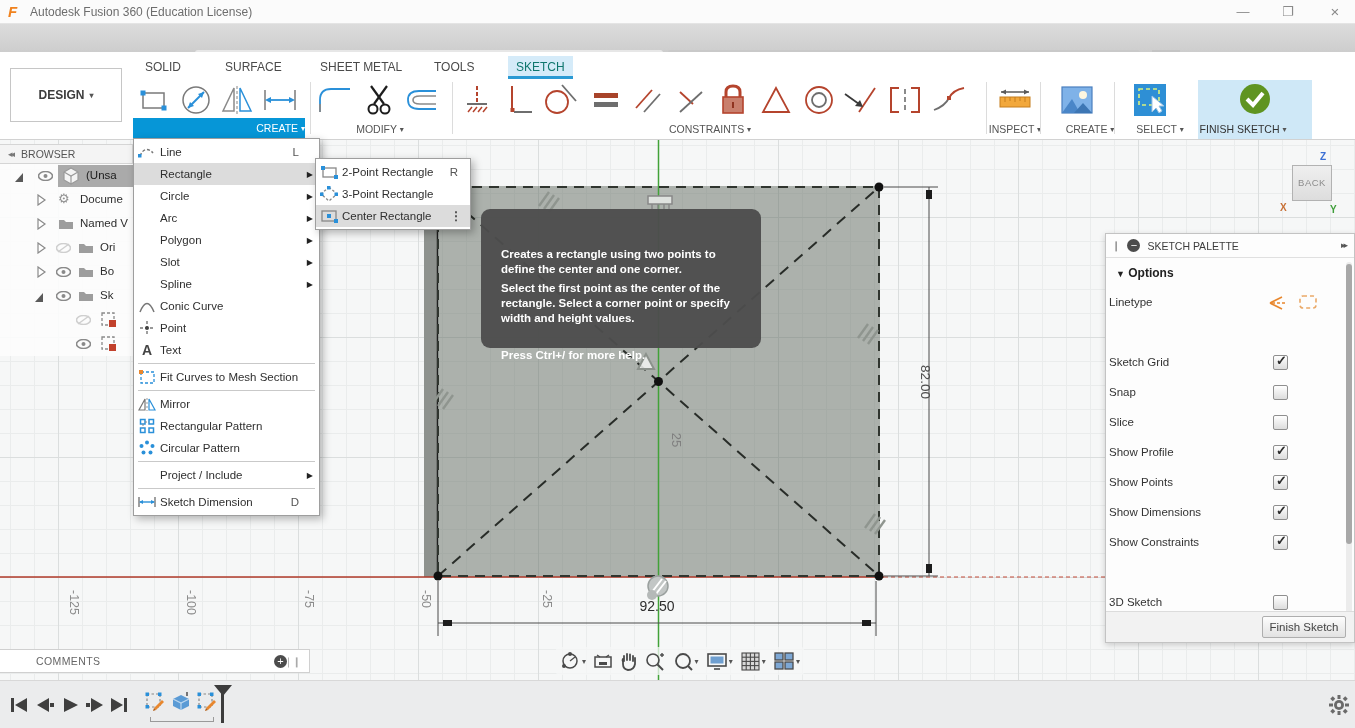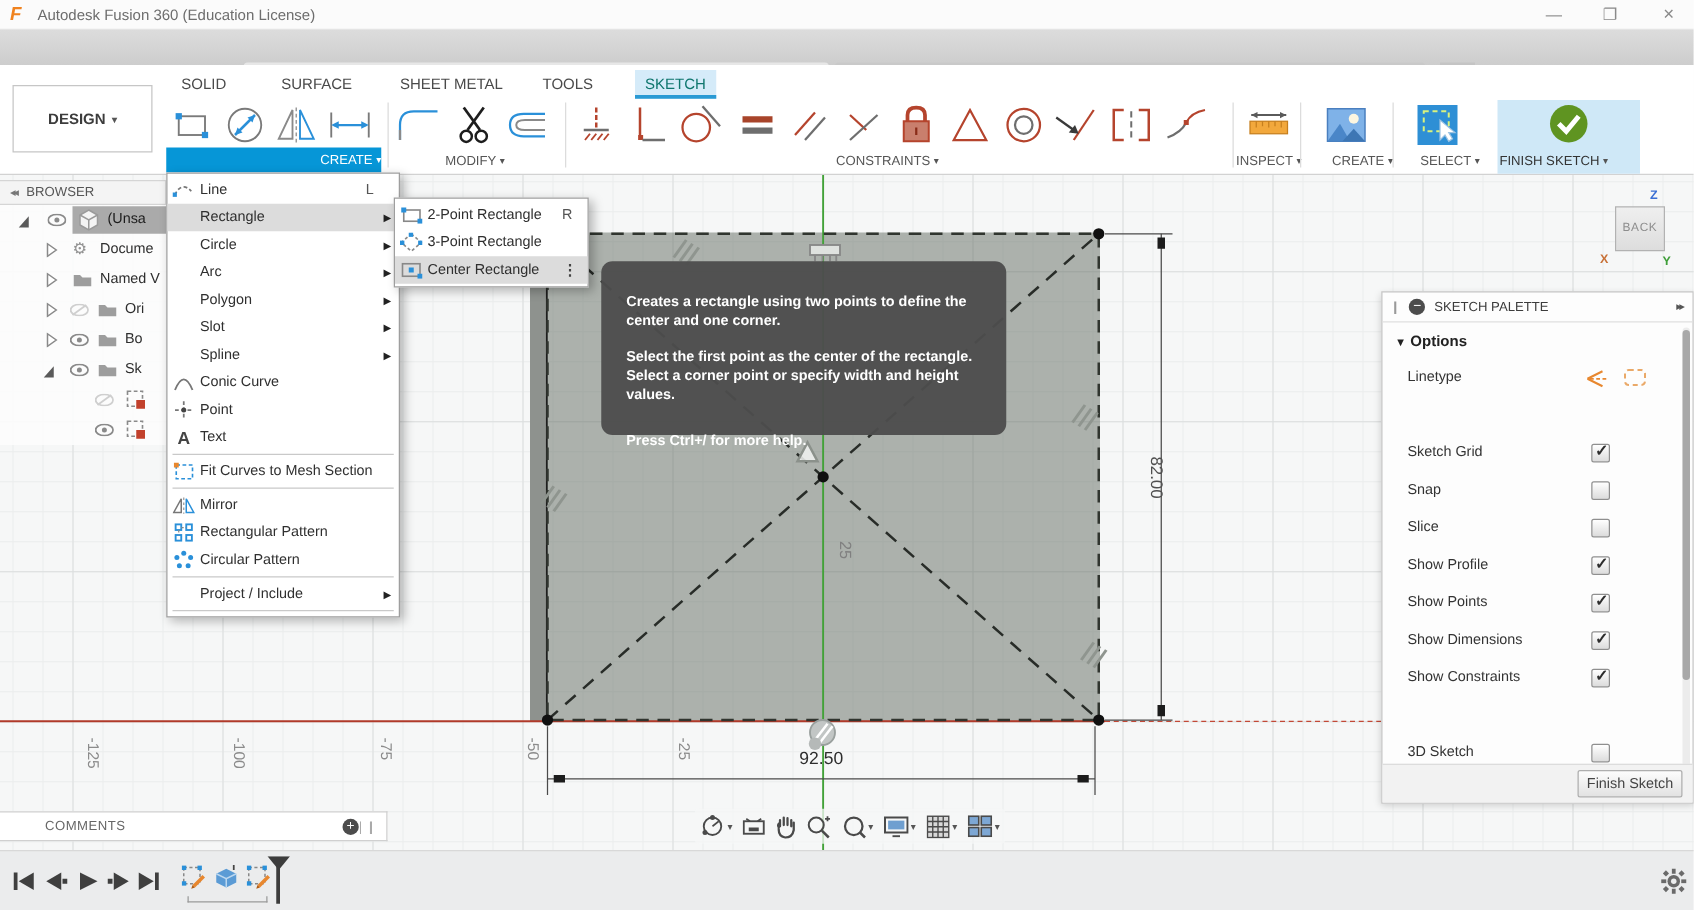--- a/index.html
+++ b/index.html
@@ -64,33 +64,33 @@
   .mshort{position:absolute;right:20px;font-size:11.5px;color:#555}
   .marrow{position:absolute;right:6px;font-size:8px;color:#222}
   .msep{height:1px;background:#c9c9c9;margin:2px 4px}
 
   
   #rect-submenu{left:315px;top:158px;width:156px;background:#fff;border:1px solid #9e9e9e;box-shadow:3px 3px 8px rgba(0,0,0,.28);z-index:55;padding:2px 0}
   #rect-submenu .mrow{height:22px}
   .mdots{position:absolute;right:8px;color:#444;font-size:12px;font-weight:bold}
 
   
-  #tooltip{left:481px;top:209px;width:324px;height:139px;background:rgba(77,77,77,.96);border-radius:9px;z-index:60;color:#fff;font-weight:bold;font-size:11.5px;line-height:1.3;padding:26px 20px 0 20px}
+  #tooltip{left:481px;top:209px;width:280px;height:139px;background:rgba(77,77,77,.96);border-radius:9px;z-index:60;color:#fff;font-weight:bold;font-size:11.5px;line-height:1.3;padding:38px 20px 0 20px}
   #tooltip p{margin:0}
-  #tooltip .gap1{margin-top:14px}
+  #tooltip .gap1{margin-top:4px}
   #tooltip .gap2{margin-top:22px}
 
   
   #palette{left:1105px;top:233px;width:250px;height:410px;background:#fdfdfd;border:1px solid #c3c3c3;box-shadow:0 2px 6px rgba(0,0,0,.18);z-index:20}
   #palette-header{height:24px;border-bottom:1px solid #e0e0e0;display:flex;align-items:center;gap:7px;padding-left:6px;color:#3c3c3c;font-size:10.5px}
   .minus-circle{width:13px;height:13px;border-radius:50%;background:#4c4c4c;color:#fff;font-size:11px;line-height:12px;text-align:center}
   #palette-collapse{position:absolute;right:8px;top:6px;color:#555;font-size:9px;letter-spacing:-2px}
   #opt-header{position:absolute;left:10px;top:32px;font-weight:bold;font-size:12px;color:#222}
   .prow{position:absolute;left:0;width:248px;height:30px}
-  .prow .lbl{position:absolute;left:20px;top:8px;font-size:11.5px;color:#333}
+  .prow .lbl{position:absolute;left:3px;top:8px;font-size:11.5px;color:#333}
   .cb{position:absolute;left:167px;top:7px;width:15px;height:15px;border:1px solid #8f8f8f;border-radius:2px;background:linear-gradient(#fff,#dcdcdc)}
   .cb[data-checked="true"]::after{content:"✓";position:absolute;left:2px;top:-3px;font-size:13px;font-weight:bold;color:#2d2d2d}
   #pal-scroll{position:absolute;right:2px;top:28px;width:6px;height:352px;background:#ececec;border-radius:3px}
   #pal-thumb{position:absolute;right:2px;top:30px;width:6px;height:280px;background:#a8a8a8;border-radius:3px}
   #pal-footer{position:absolute;left:0;bottom:0;width:248px;height:31px;background:#f2f2f2;border-top:1px solid #dcdcdc}
   #finish-btn{position:absolute;right:8px;top:4px;width:84px;height:22px;background:linear-gradient(#fdfdfd,#e2e2e2);border:1px solid #aeaeae;border-radius:2px;font-size:11.5px;color:#444;text-align:center;line-height:20px}
 
   
   #comments{left:0;top:649px;width:310px;height:24px;background:#fff;border:1px solid #d0d0d0;border-left:none;z-index:15;display:flex;align-items:center}
   #comments .lbl{margin-left:36px;font-size:10.5px;color:#666;letter-spacing:.4px}
@@ -886,20 +886,33 @@
       </span>
     <span class="mlab">Circular Pattern</span>
   </div>
   <div class="msep"></div>
   <div class="mrow">
     <span class="mico"></span>
     <span class="mlab">Project / Include</span>
     <span class="marrow">▶</span>
   </div>
   <div class="msep"></div>
+  <div class="mrow">
+    <span class="mico">
+        <svg width="20" height="14">
+          <line x1="2" y1="2" x2="2" y2="12" stroke="#777" stroke-width="1.4"></line>
+          <line x1="18" y1="2" x2="18" y2="12" stroke="#777" stroke-width="1.4"></line>
+          <line x1="3" y1="7" x2="17" y2="7" stroke="#2a90d9" stroke-width="1.4"></line>
+          <polygon points="2,7 6,5 6,9" fill="#2a90d9"></polygon>
+          <polygon points="18,7 14,5 14,9" fill="#2a90d9"></polygon>
+        </svg>
+      </span>
+    <span class="mlab">Sketch Dimension</span>
+    <span class="mshort">D</span>
+  </div>
 </div>
 
 <div class="abs" id="rect-submenu">
   <div class="mrow">
     <span class="mico">
         <svg width="18" height="14">
           <rect x="3" y="3" width="13" height="9" fill="none" stroke="#888" stroke-width="1.3"></rect>
           <rect x="1" y="1" width="4" height="4" fill="#2a90d9"></rect>
           <rect x="14" y="10" width="4" height="4" fill="#2a90d9"></rect>
         </svg>

